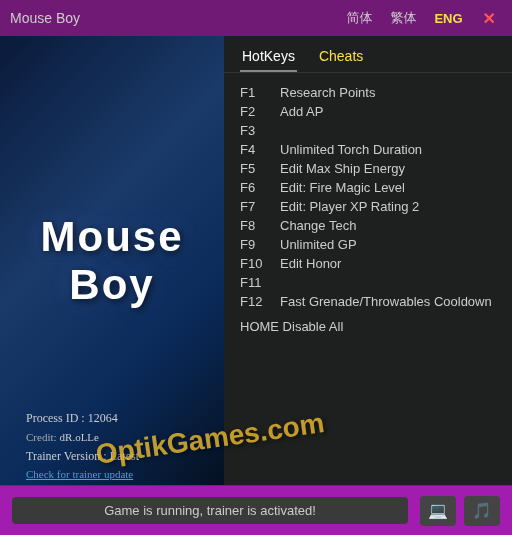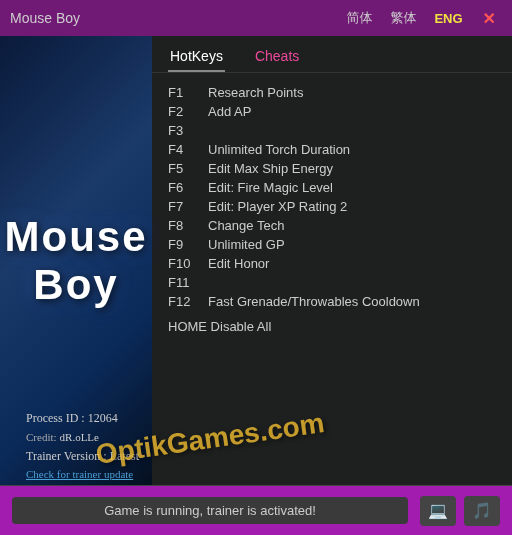--- a/index.html
+++ b/index.html
@@ -53,21 +53,21 @@
     }
 
     
     .main-content {
       display: flex;
       height: calc(535px - 36px - 50px);
     }
 
     
     .left-panel {
-      width: 152px;
+      width: 224px;
       background: linear-gradient(135deg, #0a1a3a 0%, #1a3a6a 40%, #0a2a5a 70%, #051020 100%);
       display: flex;
       align-items: center;
       justify-content: center;
       flex-shrink: 0;
       position: relative;
     }
     .game-title-art {
       text-align: center;
       color: white;
@@ -91,25 +91,25 @@
       flex: 1;
       background: #1e2020;
       display: flex;
       flex-direction: column;
     }
 
     
     .tabs {
       display: flex;
       padding: 8px 16px 0;
-      gap: 28px;
+      gap: 20px;
       border-bottom: 1px solid #333;
     }
     .tab {
-      color: #ec4899;
+      color: #fde047;
       font-size: 14px;
       padding: 4px 2px 6px;
       cursor: pointer;
       border-bottom: 2px solid transparent;
     }
     .tab.active {
       color: #ffffff;
       border-bottom: 2px solid #888;
     }
 

